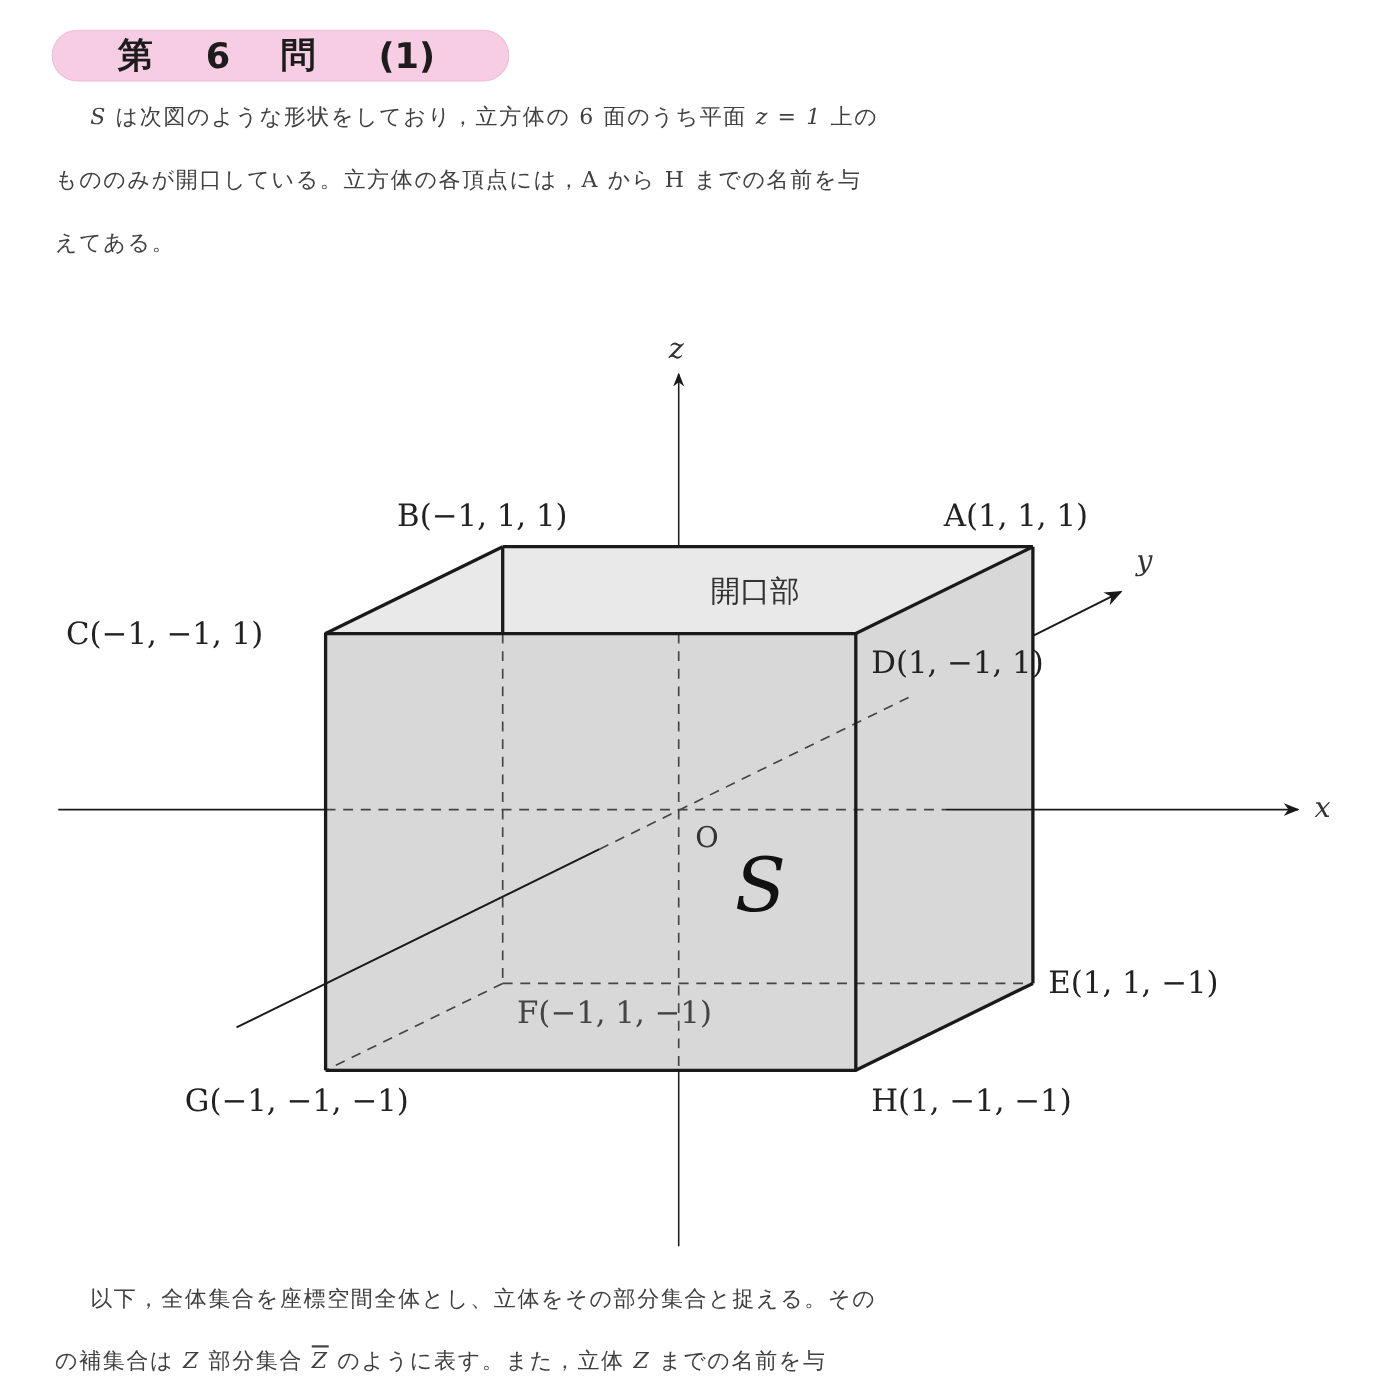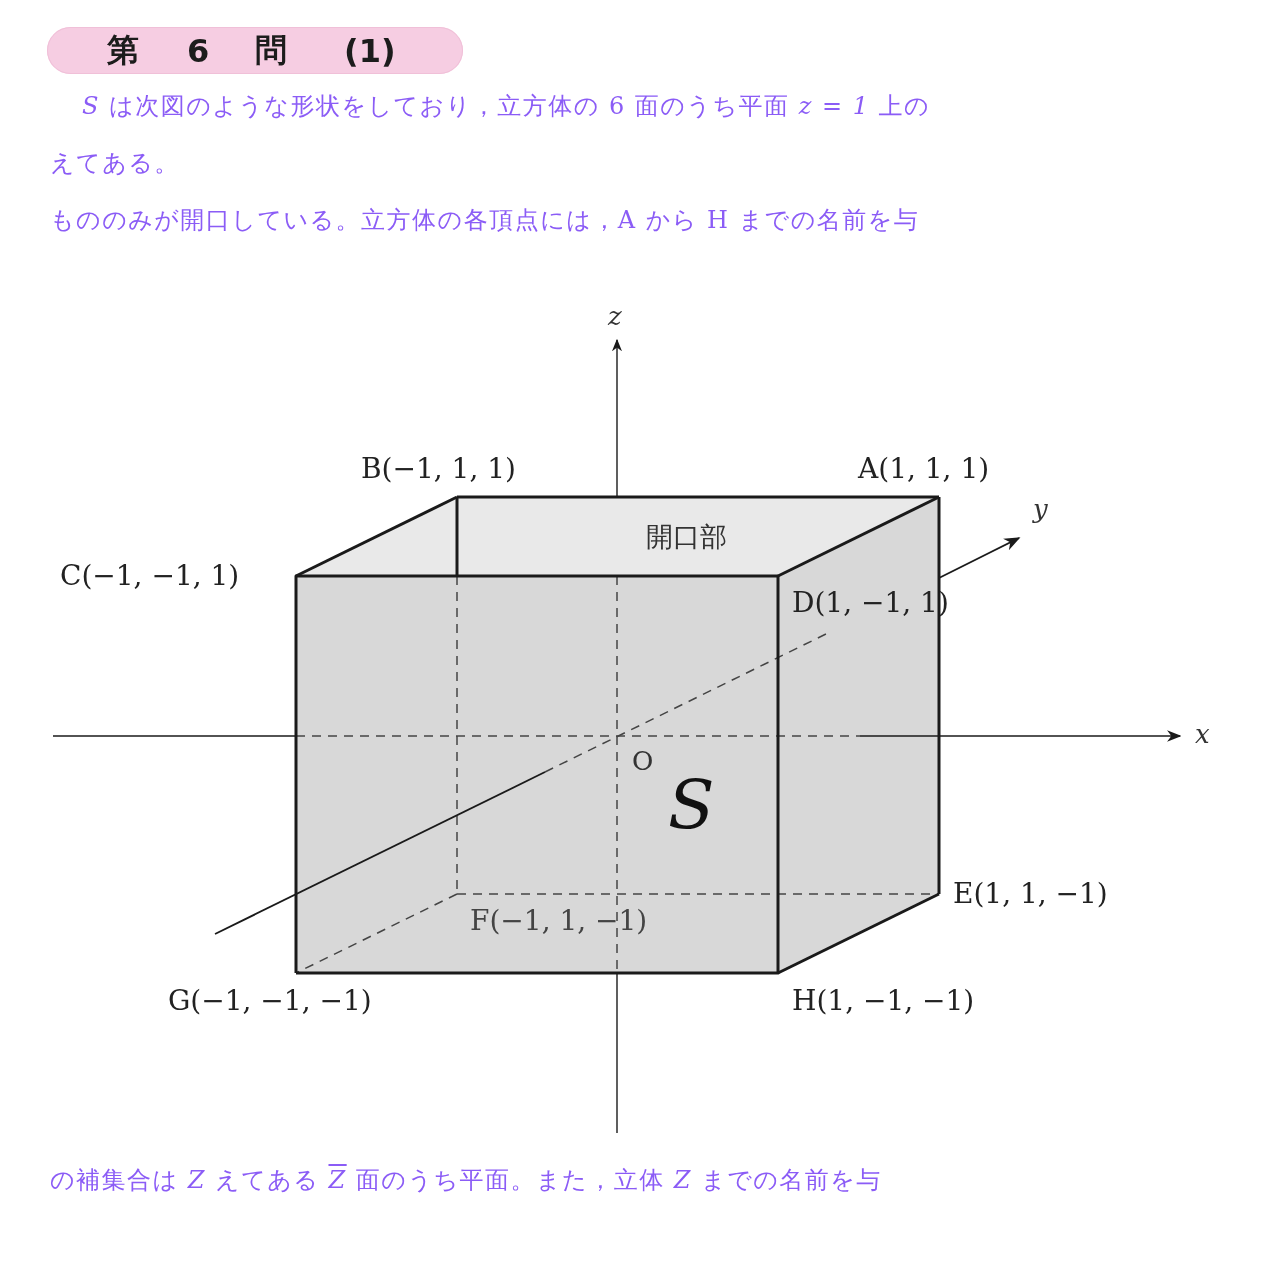--- a/index.html
+++ b/index.html
@@ -36,24 +36,24 @@
       font-family: "DejaVu Sans", "Liberation Sans", sans-serif;
       font-weight: bold;
       font-size: 32px;
       color: #1c1c1c;
     }
     .header-text span { position: absolute; }
     .para {
       position: absolute;
       left: 50px;
       width: 1170px;
-      font-size: 24px;
+      font-size: 20px;
       line-height: 57px;
       letter-spacing: 1.5px;
-      color: #8b5cf6;
+      color: #404040;
       white-space: nowrap;
     }
     .para .line { display: block; height: 57px; }
     .indent { padding-left: 32px; }
     .m { font-style: italic; font-family: "DejaVu Serif", serif; }
     .overline { text-decoration: overline; }
     svg text { font-family: "DejaVu Serif", "Liberation Serif", serif; }
   </style>
 </head>
 <body>
@@ -61,22 +61,22 @@
 <div class="header-pill"></div>
 <div class="header-text">
   <span style="left:60px">第</span>
   <span style="left:140px">6</span>
   <span style="left:208px">問</span>
   <span style="left:297px">(1)</span>
 </div>
 
 <div class="para" style="top:78px">
   <span class="line indent"><span class="m">S</span> <span>は次図のような形状をしており，立方体の 6 面のうち平面</span> <span class="m">z = 1</span> <span>上の</span></span>
+  <span class="line">もののみが開口している。立方体の各頂点には，A から H までの名前を与</span>
   <span class="line">えてある。</span>
-  <span class="line">もののみが開口している。立方体の各頂点には，A から H までの名前を与</span>
 </div>
 
 <svg style="position:absolute;left:0;top:0" width="1264" height="1264" viewBox="0 0 1264 1264">
   <defs>
     <marker id="arrow" viewBox="0 0 10 10" refX="9" refY="5" markerWidth="9" markerHeight="9" orient="auto-start-reverse">
       <path d="M0,1 L10,5 L0,9 L3,5 Z" fill="#1a1a1a"></path>
     </marker>
   </defs>
 
   <line x1="617" y1="496" x2="617" y2="340" stroke="#1a1a1a" stroke-width="1.4" marker-end="url(#arrow)"></line>
@@ -134,14 +134,15 @@
     <text x="60" y="585">C(−1, −1, 1)</text>
     <text x="792" y="612">D(1, −1, 1)</text>
     <text x="953" y="903">E(1, 1, −1)</text>
     <text x="470" y="930" fill="#444">F(−1, 1, −1)</text>
     <text x="168" y="1010">G(−1, −1, −1)</text>
     <text x="792" y="1010">H(1, −1, −1)</text>
   </g>
 </svg>
 
 <div class="para" style="top:1152px">
-  <span class="line"><span>の補集合は</span> <span class="m">Z</span> <span>えてある</span> <span class="m overline">Z</span> <span>面のうち平面。また，立体</span> <span class="m">Z</span> <span>までの名前を与</span></span>
+  <span class="line indent">以下，全体集合を座標空間全体とし、立体をその部分集合と捉える。その</span>
+  <span class="line"><span>の補集合は</span> <span class="m">Z</span> <span>部分集合</span> <span class="m overline">Z</span> <span>のように表す。また，立体</span> <span class="m">Z</span> <span>までの名前を与</span></span>
 </div>
 
 </body></html>

